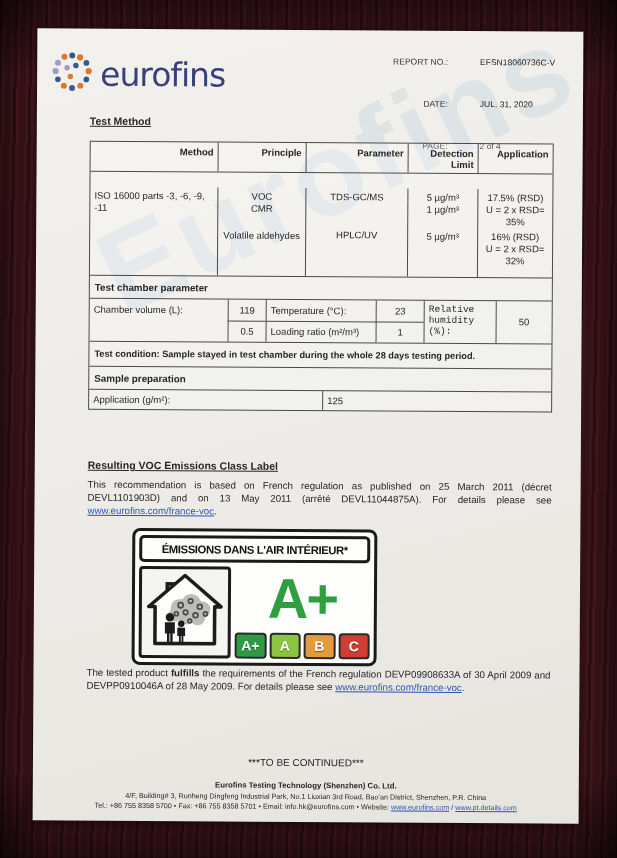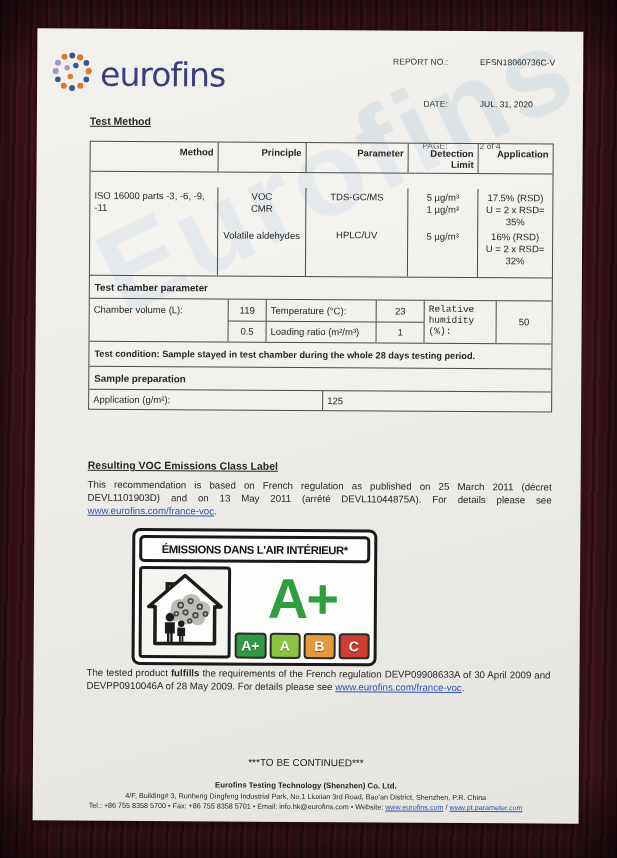--- a/index.html
+++ b/index.html
@@ -239,17 +239,17 @@
 
   <div class="para p2">
     <span>The tested product </span><b>fulfills</b><span> the requirements of the French regulation DEVP09908633A of 30 April 2009 and DEVPP0910046A of 28 May 2009. For details please see </span><a class="doclink">www.eurofins.com/france-voc</a><span>.</span>
   </div>
 
   <div class="continued">***TO BE CONTINUED***</div>
   <div class="footer">
     <div class="f-company">Eurofins Testing Technology (Shenzhen) Co. Ltd.</div>
     <div class="f-addr">4/F, Building# 3, Runheng Dingfeng Industrial Park, No.1 Liuxian 3rd Road, Bao'an District, Shenzhen, P.R. China</div>
     <div class="f-contact">
-      <span>Tel.: +86 755 8358 5700 • Fax: +86 755 8358 5701 • Email: info.hk@eurofins.com • Website: </span><a class="doclink">www.eurofins.com</a><span> / </span><a class="doclink">www.pt.parameter.com</a>
+      <span>Tel.: +86 755 8358 5700 • Fax: +86 755 8358 5701 • Email: info.hk@eurofins.com • Website: </span><a class="doclink">www.eurofins.com</a><span> / </span><a class="doclink">www.pt.details.com</a>
     </div>
   </div>
 
 </div>
 
 </body></html>

